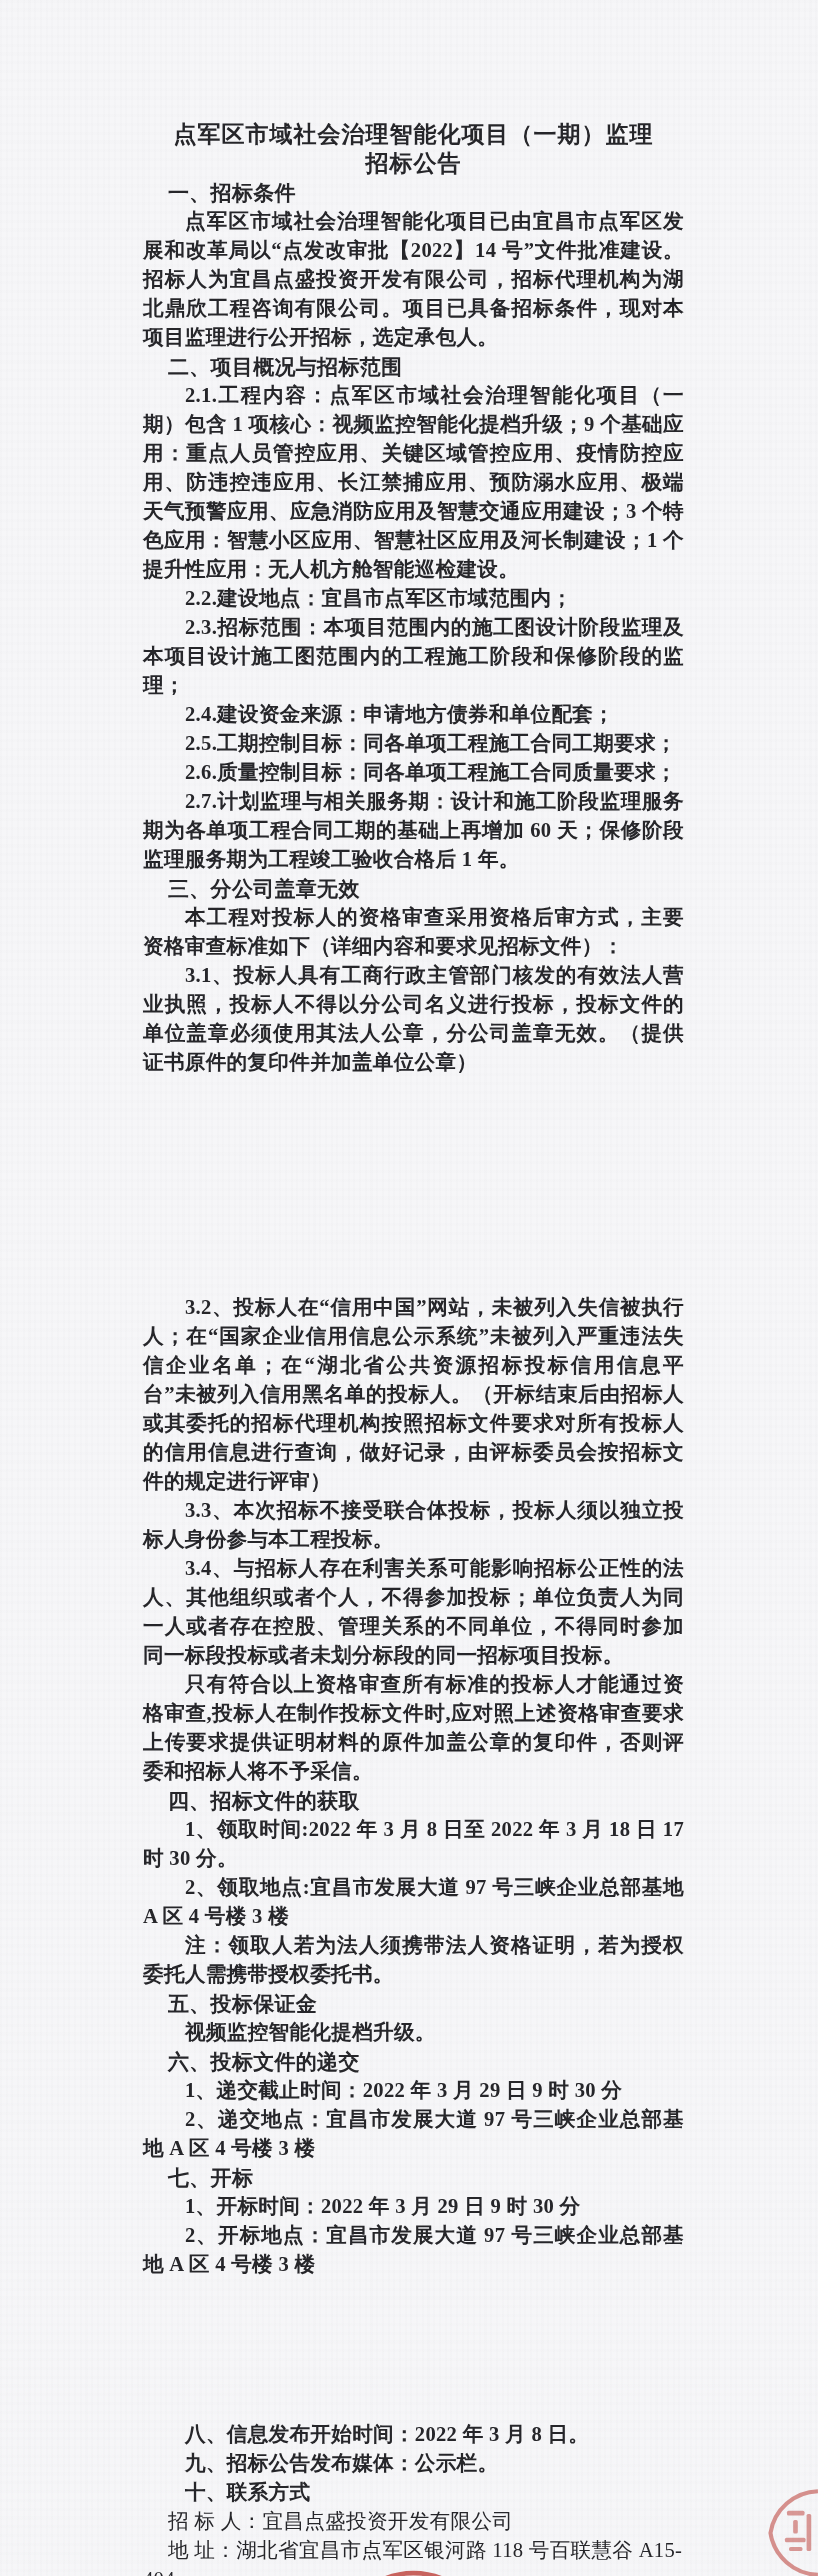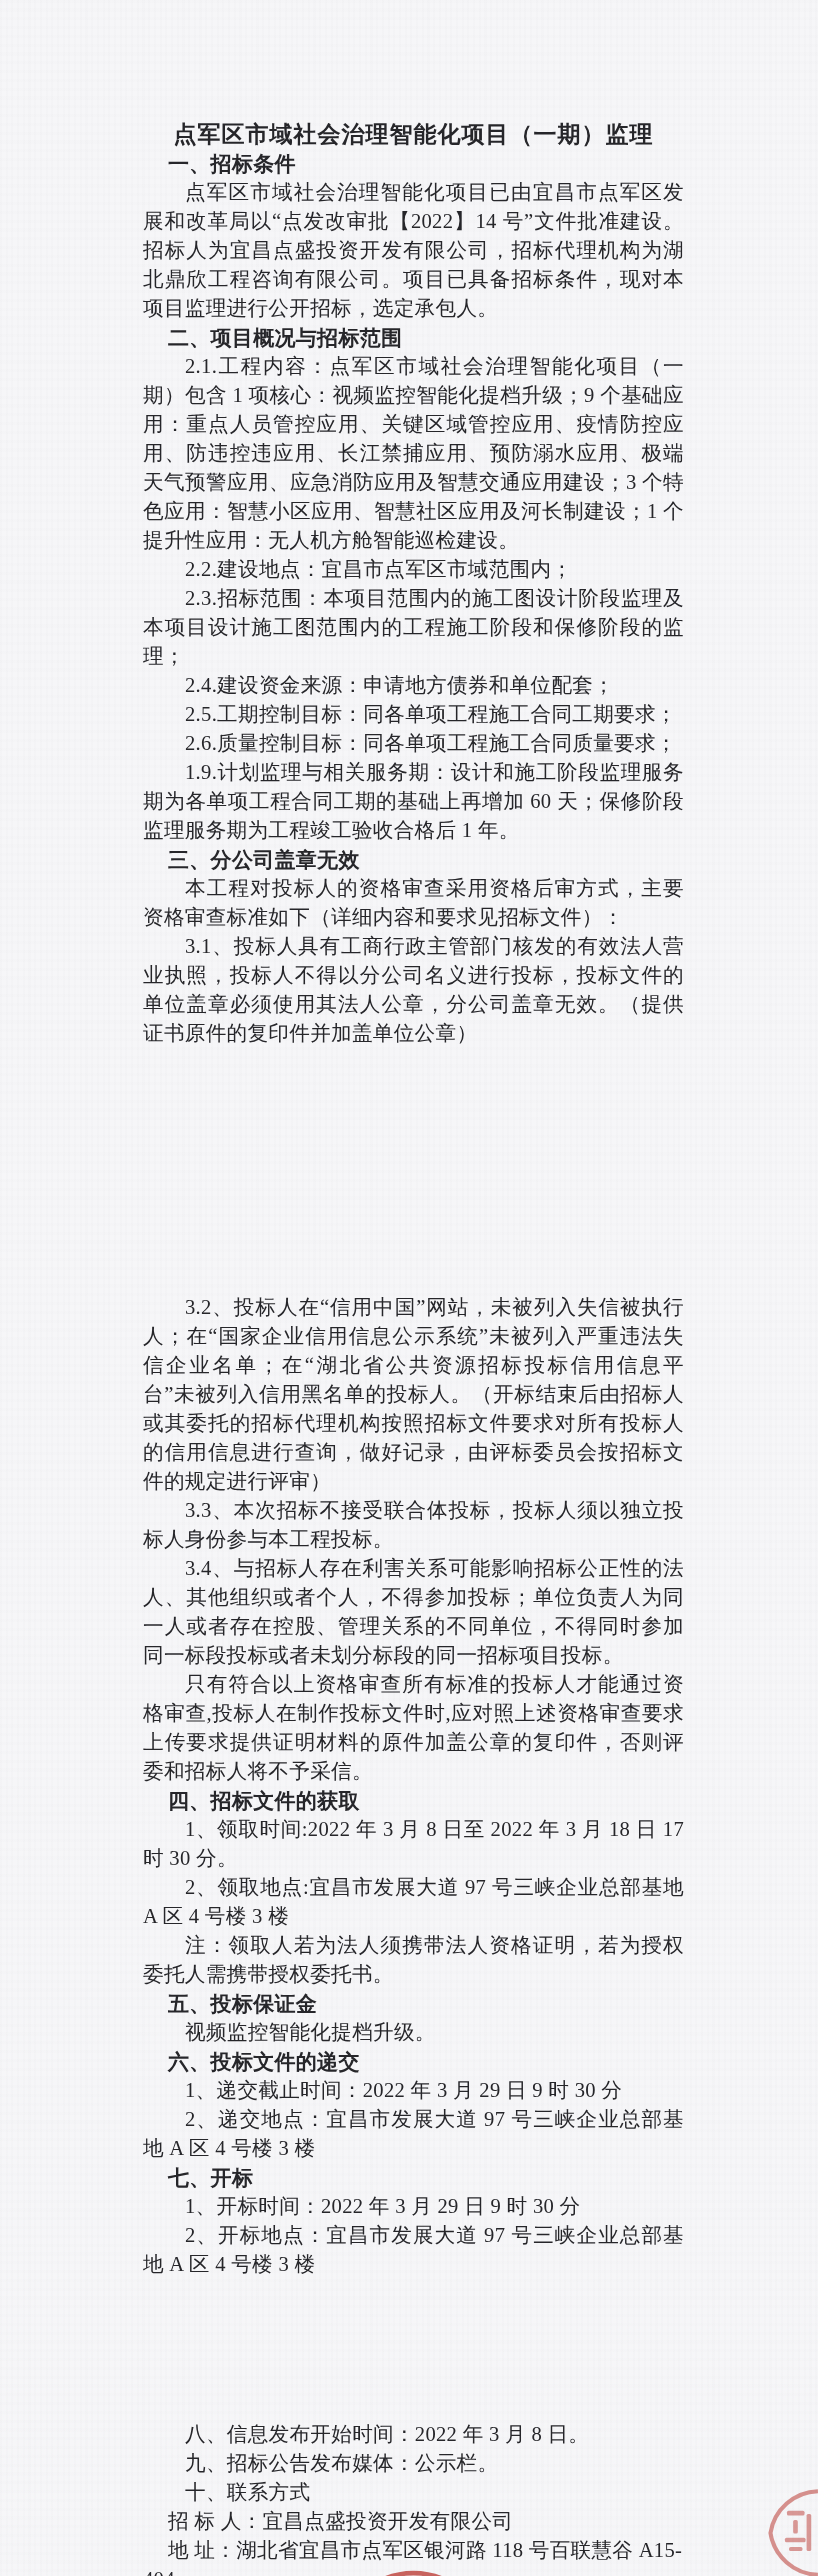--- a/index.html
+++ b/index.html
@@ -40,20 +40,21 @@
   }
   .h {
     font-weight: 700;
     font-family: Liberation Sans, sans-serif;
     font-size: 21px;
     text-indent: 25px;
   }
   .p {
     text-indent: 42px;
     text-align: justify;
+    font-weight: bold;
   }
   .line {
     text-indent: 25px;
   }
   .seal {
     position: absolute;
     left: 332px;
     top: 2568px;
     width: 163px;
     height: 163px;
@@ -70,31 +71,32 @@
     opacity: 0.8;
   }
 </style>
 </head>
 <body>
 
 <div class="scan-texture"></div>
 
 <div id="page1" class="page">
   <div class="doc-title">点军区市域社会治理智能化项目（一期）监理</div>
+  <div class="doc-title">招标公告</div>
   <div>
       <div class="h">一、招标条件</div>
       <div class="p">点军区市域社会治理智能化项目已由宜昌市点军区发展和改革局以“点发改审批【2022】14 号”文件批准建设。招标人为宜昌点盛投资开发有限公司，招标代理机构为湖北鼎欣工程咨询有限公司。项目已具备招标条件，现对本项目监理进行公开招标，选定承包人。</div>
       <div class="h">二、项目概况与招标范围</div>
       <div class="p">2.1.工程内容：点军区市域社会治理智能化项目（一期）包含 1 项核心：视频监控智能化提档升级；9 个基础应用：重点人员管控应用、关键区域管控应用、疫情防控应用、防违控违应用、长江禁捕应用、预防溺水应用、极端天气预警应用、应急消防应用及智慧交通应用建设；3 个特色应用：智慧小区应用、智慧社区应用及河长制建设；1 个提升性应用：无人机方舱智能巡检建设。</div>
       <div class="p">2.2.建设地点：宜昌市点军区市域范围内；</div>
       <div class="p">2.3.招标范围：本项目范围内的施工图设计阶段监理及本项目设计施工图范围内的工程施工阶段和保修阶段的监理；</div>
       <div class="p">2.4.建设资金来源：申请地方债券和单位配套；</div>
       <div class="p">2.5.工期控制目标：同各单项工程施工合同工期要求；</div>
       <div class="p">2.6.质量控制目标：同各单项工程施工合同质量要求；</div>
-      <div class="p">1.9.计划监理与相关服务期：设计和施工阶段监理服务期为各单项工程合同工期的基础上再增加 60 天；保修阶段监理服务期为工程竣工验收合格后 1 年。</div>
+      <div class="p">2.7.计划监理与相关服务期：设计和施工阶段监理服务期为各单项工程合同工期的基础上再增加 60 天；保修阶段监理服务期为工程竣工验收合格后 1 年。</div>
       <div class="h">三、分公司盖章无效</div>
       <div class="p">本工程对投标人的资格审查采用资格后审方式，主要资格审查标准如下（详细内容和要求见招标文件）：</div>
       <div class="p">3.1、投标人具有工商行政主管部门核发的有效法人营业执照，投标人不得以分公司名义进行投标，投标文件的单位盖章必须使用其法人公章，分公司盖章无效。（提供证书原件的复印件并加盖单位公章）</div>
     </div>
 </div>
 
 <div id="page2" class="page">
   <div>
       <div class="p">3.2、投标人在“信用中国”网站，未被列入失信被执行人；在“国家企业信用信息公示系统”未被列入严重违法失信企业名单；在“湖北省公共资源招标投标信用信息平台”未被列入信用黑名单的投标人。（开标结束后由招标人或其委托的招标代理机构按照招标文件要求对所有投标人的信用信息进行查询，做好记录，由评标委员会按招标文件的规定进行评审）</div>
       <div class="p">3.3、本次招标不接受联合体投标，投标人须以独立投标人身份参与本工程投标。</div>

